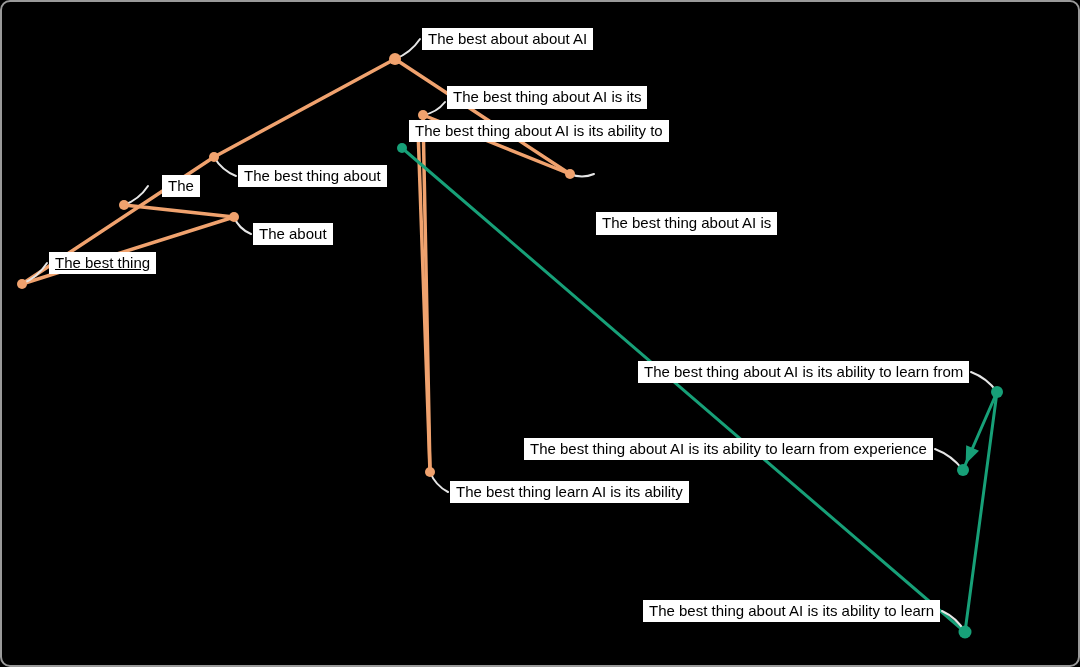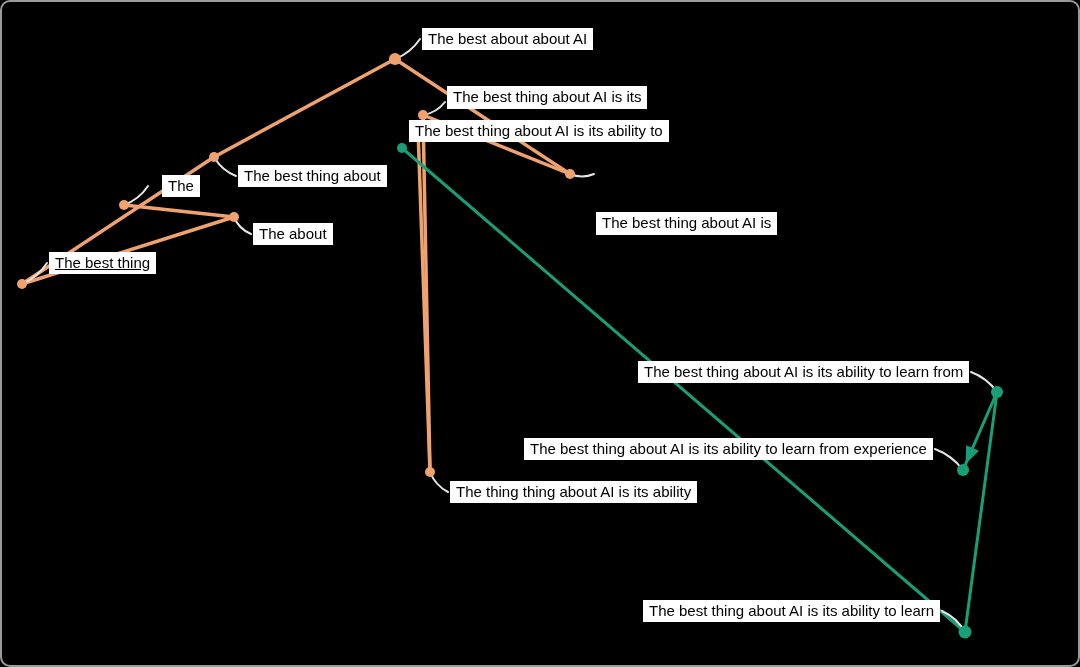--- a/index.html
+++ b/index.html
@@ -76,18 +76,18 @@
       <circle cx="961" cy="468" r="6" fill="#17A078"></circle>
     </svg>
 
 <div class="node-label" style="left: 160px; top: 172.5px;">The</div>
     <div class="node-label" style="left: 251px; top: 220.5px;">The about</div>
     <div class="node-label" style="left: 47px; top: 249.5px; text-decoration: underline;">The best thing</div>
     <div class="node-label" style="left: 236px; top: 162.5px; padding-left: 6px;">The best thing about</div>
     <div class="node-label" style="left: 420px; top: 25.5px;">The best about about AI</div>
     <div class="node-label" style="left: 594px; top: 174px; margin-top: 36px;">The best thing about AI is</div>
     <div class="node-label" style="left: 445px; top: 84px;">The best thing about AI is its</div>
-    <div class="node-label" style="left: 448px; top: 478.5px;">The thing thing about AI is its ability</div>
+    <div class="node-label" style="left: 448px; top: 478.5px;">The best thing learn AI is its ability</div>
     <div class="node-label" style="left: 407px; top: 117.5px;">The best thing about AI is its ability to</div>
     <div class="node-label" style="left: 641px; top: 597.5px;">The best thing about AI is its ability to learn</div>
     <div class="node-label" style="left: 636px; top: 358.5px;">The best thing about AI is its ability to learn from</div>
     <div class="node-label" style="left: 522px; top: 435.5px;">The best thing about AI is its ability to learn from experience</div>
   </div>
 
 </body></html>

